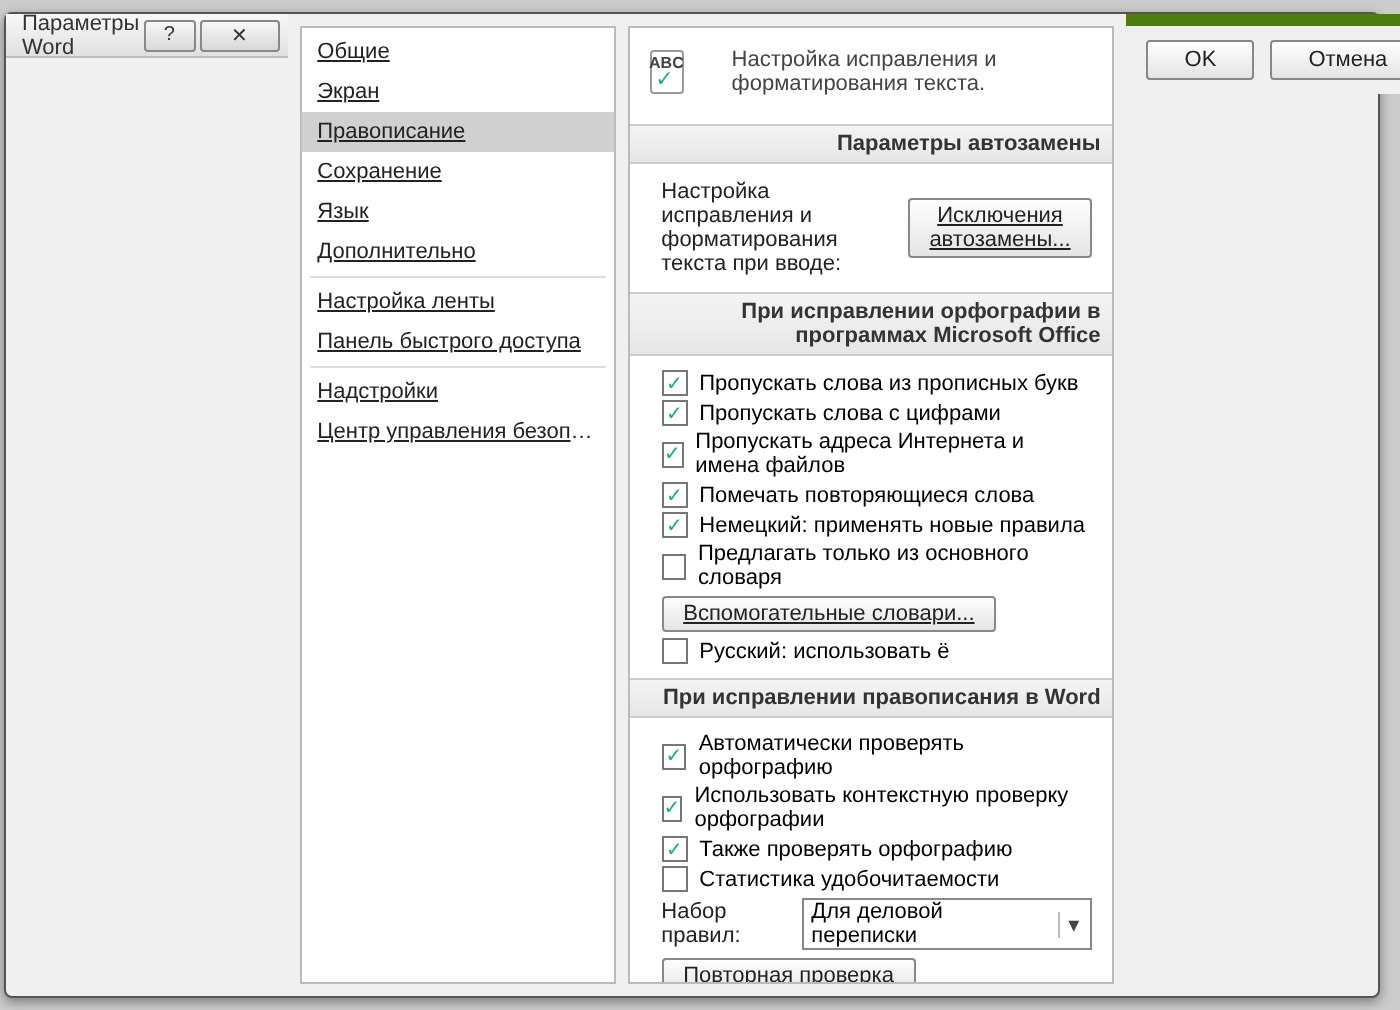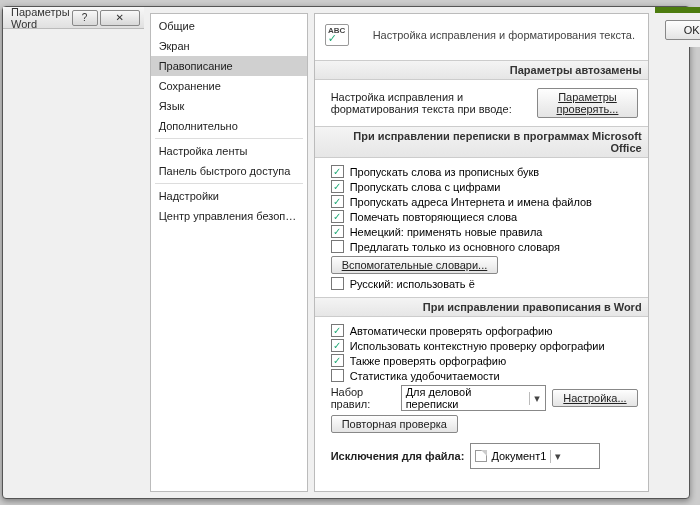--- a/index.html
+++ b/index.html
@@ -4,21 +4,21 @@
 <style>
   * { box-sizing: border-box; margin: 0; padding: 0; font-family: "Segoe UI", Tahoma, sans-serif; font-size: 11px; }
   body { background: #ccc; width: 700px; height: 505px; overflow: hidden; }
   .window { position: absolute; left: 2px; top: 6px; width: 688px; height: 493px; background: #f0f0f0; border: 1px solid #555; border-radius: 4px; box-shadow: 0 2px 6px rgba(0,0,0,.4); display: flex; flex-direction: row; }
   .titlebar { height: 22px; background: linear-gradient(#f8f8f8,#e0e0e0); border-bottom: 1px solid #bbb; display: flex; align-items: center; padding: 0 4px 0 8px; }
   .titlebar .title { flex: 1; color: #333; }
   .titlebar .btn { width: 26px; height: 16px; margin-left: 2px; border: 1px solid #888; border-radius: 2px; background: linear-gradient(#f8f8f8,#d8d8d8); display: flex; align-items: center; justify-content: center; font-size: 10px; color: #333; }
   .titlebar .btn.close { width: 40px; }
   .body { flex: 1; display: flex; padding: 6px; gap: 6px; min-height: 0; }
   .sidebar { width: 158px; background: #fff; border: 1px solid #bbb; padding: 2px 0; overflow: hidden; }
-  .side-item { padding: 4px 8px; color: #222; cursor: default; white-space: nowrap; overflow: hidden; text-overflow: ellipsis; }
+  .side-item { padding: 4px 8px; color: #222; cursor: default; white-space: nowrap; overflow: hidden; text-overflow: ellipsis; text-decoration: underline; }
   .side-item.sel { background: #d0d0d0; }
   .side-sep { height: 1px; background: #ddd; margin: 2px 4px; }
   .main { flex: 1; background: #fff; border: 1px solid #bbb; padding: 6px 10px 6px 10px; overflow-y: auto; }
   .header-row { display: flex; align-items: center; gap: 24px; padding: 4px 0 8px 0; }
   .abc-icon { width: 24px; height: 22px; border: 1px solid #999; border-radius: 2px; background: #fff; display: flex; align-items: center; justify-content: center; position: relative; }
   .abc-icon .abc { font-size: 8px; font-weight: bold; color: #444; position: absolute; top: 1px; }
   .abc-icon .chk { position: absolute; bottom: 0; left: 2px; color: #2a7; font-size: 11px; }
   .header-text { color: #444; }
   .group-head { background: linear-gradient(#f4f4f4,#e6e6e6); border: 1px solid #ccc; border-left: none; border-right: none; padding: 3px 6px; font-weight: bold; color: #333; margin: 6px -10px 6px -10px; text-align: right; }
   .row { display: flex; align-items: center; gap: 6px; padding: 2px 0 2px 6px; }
@@ -68,24 +68,24 @@
         <div class="abc-icon">
           <span class="abc">ABC</span>
           <span class="chk">✓</span>
         </div>
         <span class="header-text">Настройка исправления и форматирования текста.</span>
       </div>
 
       <div class="group-head">Параметры автозамены</div>
       <div class="row">
         <label>Настройка исправления и форматирования текста при вводе:</label>
-        <button class="btn-std"><span class="u">Параметры проверять...</span></button>
+        <button class="btn-std"><span class="u">Исключения автозамены...</span></button>
       </div>
 
-      <div class="group-head">При исправлении переписки в программах Microsoft Office</div>
+      <div class="group-head">При исправлении орфографии в программах Microsoft Office</div>
       <div class="chk-row">
           <span class="cb checked"></span>
           <label>Пропускать слова из прописных букв</label>
         </div>
       <div class="chk-row">
           <span class="cb checked"></span>
           <label>Пропускать слова с цифрами</label>
         </div>
       <div class="chk-row">
           <span class="cb checked"></span>
@@ -127,21 +127,20 @@
       <div class="chk-row">
           <span class="cb"></span>
           <label>Статистика удобочитаемости</label>
         </div>
       <div class="row">
         <label>Набор правил:</label>
         <div class="combo" style="width:170px;">
           <span>Для деловой переписки</span>
           <span class="arrow">▾</span>
         </div>
-        <button class="btn-std"><span class="u">Настройка...</span></button>
       </div>
       <div class="row">
           <button class="btn-std">Повторная проверка</button>
         </div>
 
       <div class="row" style="margin-top:6px;">
         <label style="font-weight:bold;">Исключения для файла:</label>
         <div class="combo" style="width:130px;">
           <span class="doc-ico"></span>
           <span>Документ1</span>

